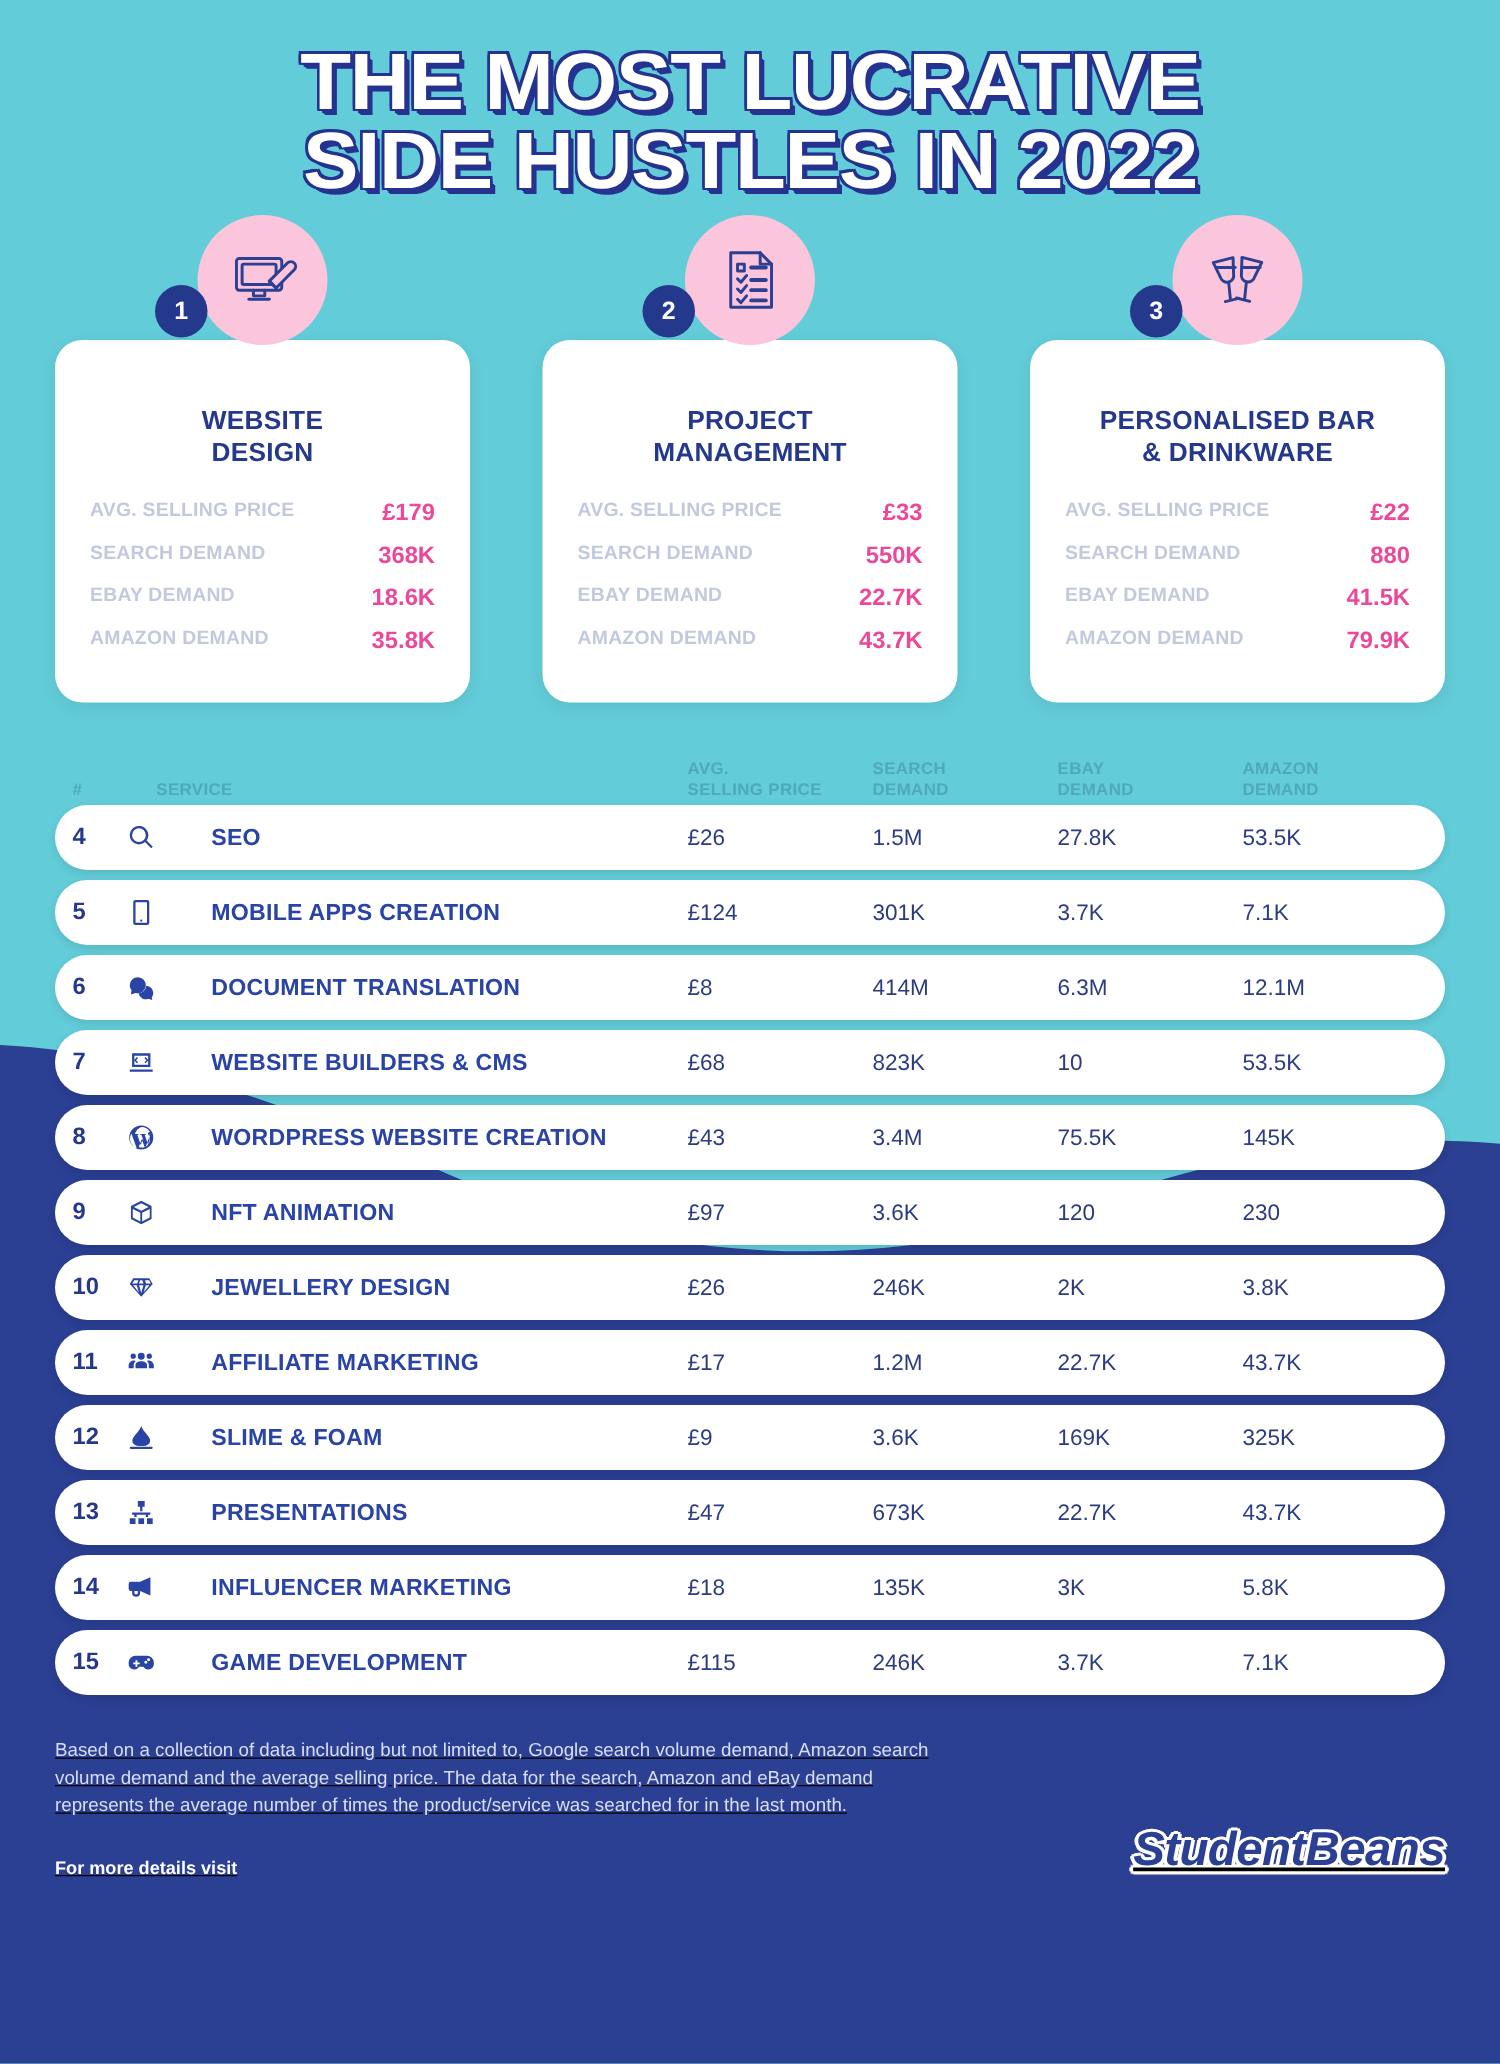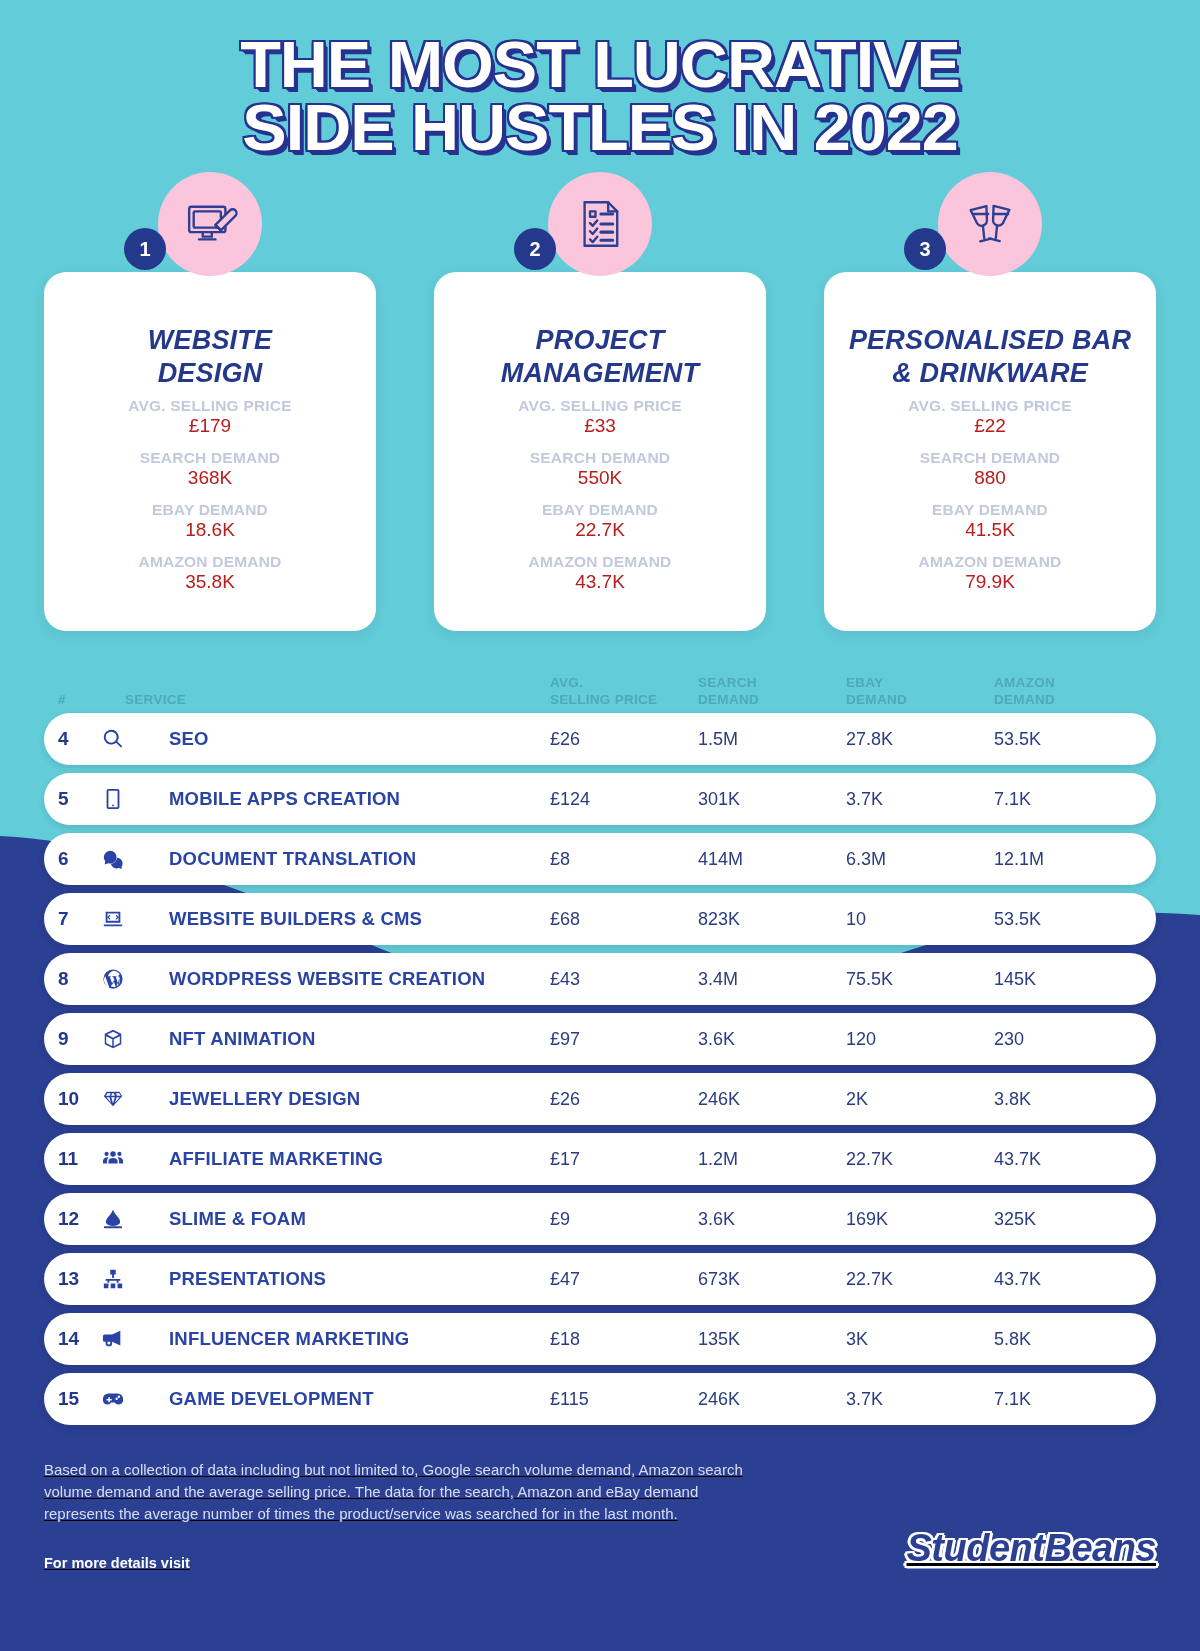--- a/index.html
+++ b/index.html
@@ -77,42 +77,40 @@
     background:#24388c;
     color:#fff;
     font-weight:bold;
     font-size:20px;
     display:flex; align-items:center; justify-content:center;
   }
   .card-title{
     text-align:center;
     color:#24388c;
     font-weight:bold;
-    font-size:27px;
+    font-size:21px;
     line-height:1.2;
     letter-spacing:.2px;
     min-height:56px;
-    margin-bottom:8px;
-    font-style:italic;
+    margin-bottom:20px;
   }
   .stat{
-    display:flex; justify-content:space-between; align-items:center;
+    display:flex; justify-content:space-between; align-items:flex-start;
     margin-bottom:12px;
     padding:0 4px;
-    flex-direction:column;
   }
   .stat-label{
     color:#c3c9dd;
     font-weight:bold;
     font-size:15.5px;
     letter-spacing:.2px;
   }
   .stat-value{
-    color:#b91c1c;
-    font-weight:400;
+    color:#ec4899;
+    font-weight:700;
     font-size:19px;
   }
 
   
   .table{
     position:relative; z-index:5;
     margin-top:36px;
     padding:0 44px;
   }
   .thead{

